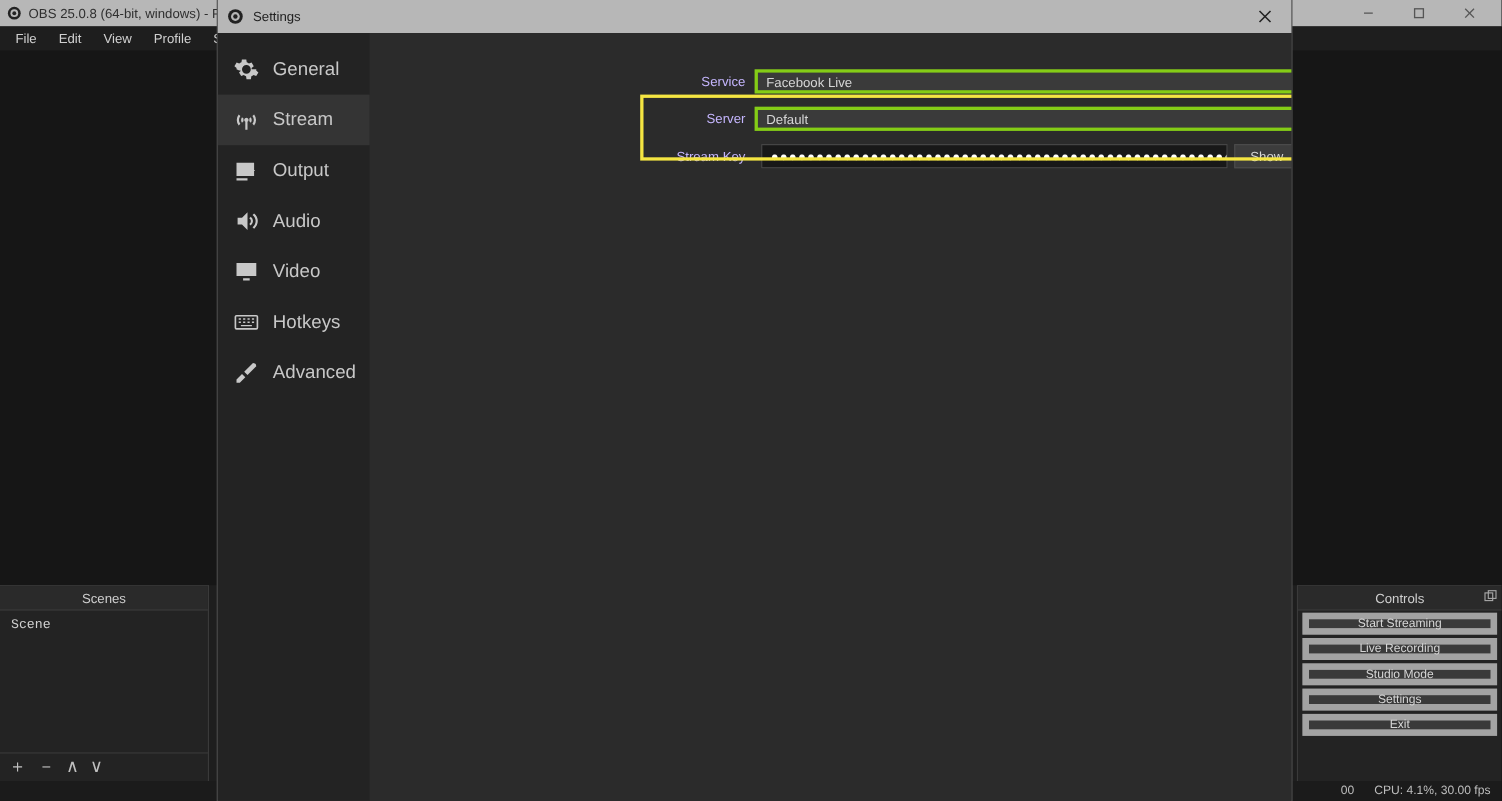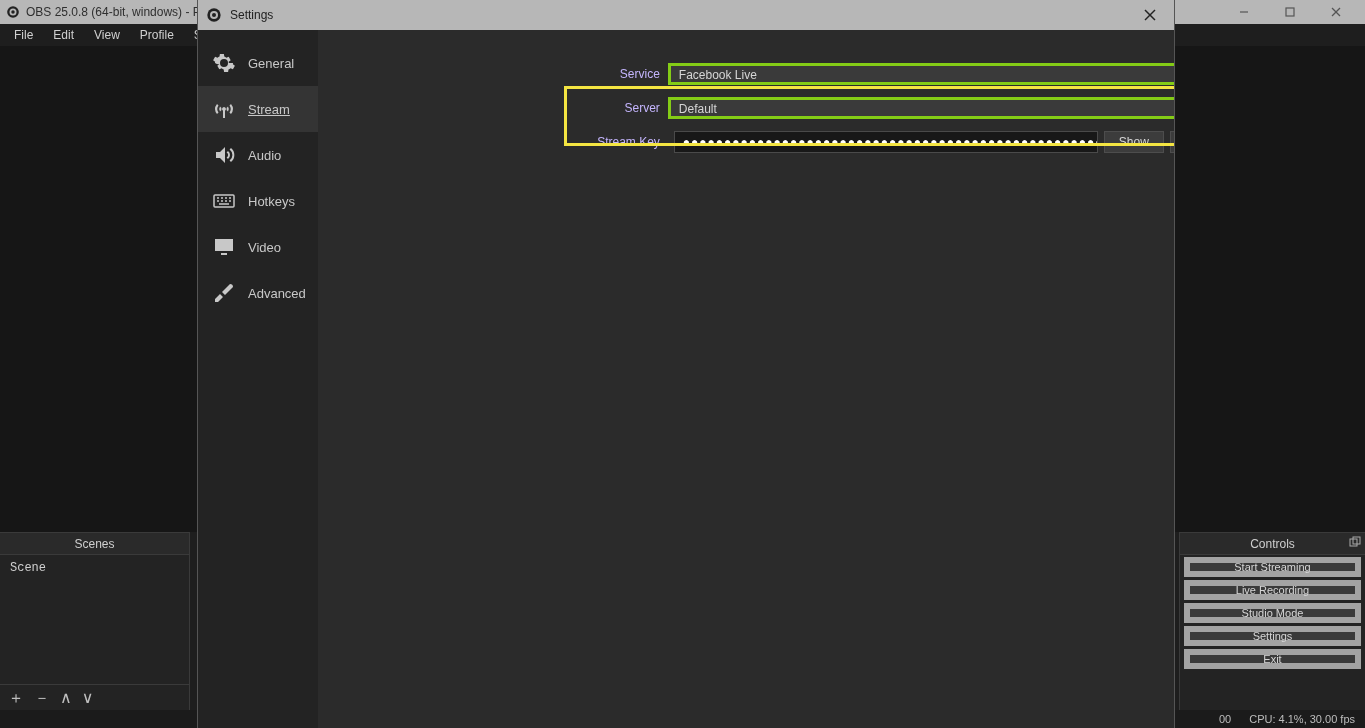--- a/index.html
+++ b/index.html
@@ -51,22 +51,22 @@
 }
 .settings-titlebar .obs-logo { width:16px; height:16px; margin-right:8px;}
 .settings-titlebar .title { font-size:12px; }
 .settings-titlebar .spacer { flex:1;}
 .settings-titlebar .close-x { width:32px; height:22px; display:flex; align-items:center; justify-content:center;}
 .settings-titlebar .close-x svg{ width:12px; height:12px; stroke:#222; stroke-width:1.5; fill:none;}
 
 .settings-body { flex:1; display:flex; background:#2b2b2b; overflow:hidden;}
 
 .settings-nav { width: 192px; background:#232323; padding-top:10px; display:flex; flex-direction:column;}
-.nav-item { height:46px; display:flex; align-items:center; gap:10px; padding:0 12px; color:#c8c8c8; font-size:13px;}
-.nav-item.active { background:#343434;text-decoration:underline; }
+.nav-item { height:46px; display:flex; align-items:center; gap:10px; padding:0 12px; color:#c8c8c8; font-size:17px;}
+.nav-item.active { background:#343434; }
 .nav-item .icon-wrap { width:28px; display:flex; justify-content:center; }
 .nav-item svg { width:24px; height:24px; fill:#c8c8c8; }
 
 .settings-content { flex:1; position:relative; padding: 30px 16px 16px 16px; }
 
 .form-row { display:flex; align-items:center; height:28px; margin-bottom:6px; }
 .form-label { width: 84px; text-align:right; padding-right:8px; font-size:12px; color:#c4b5fd;}
 .select-box {
   flex:1; height:22px; background:#3a3a3a; border:3px solid #84cc16; color:#d6d6d6; font-size:12px;
   display:flex; align-items:flex-end; padding:0 8px; position:relative;
@@ -207,47 +207,55 @@
 
       <div class="nav-item active">
         <span class="icon-wrap">
           <svg viewBox="0 0 24 24">
               <path d="M5 7a8 8 0 000 10l1.5-1.5a6 6 0 010-7L5 7zm14 0l-1.5 1.5a6 6 0 010 7L19 17a8 8 0 000-10zM8 9.5a4.5 4.5 0 000 5l1.5-1.5a2.5 2.5 0 010-2L8 9.5zm8 0l-1.5 1.5a2.5 2.5 0 010 2L16 14.5a4.5 4.5 0 000-5zM12 10a2 2 0 00-1 3.7V21h2v-7.3A2 2 0 0012 10z"></path>
             </svg>
         </span>
         <span>Stream</span>
       </div>
 
+      <div class="nav-item">
+        <span class="icon-wrap">
+          <svg viewBox="0 0 24 24">
+              <path d="M3 5h16v12H3zM3 19h10v2H3zM14 9l6 3-6 3z"></path>
+            </svg>
+        </span>
+        <span>Output</span>
+      </div>
 
       <div class="nav-item">
         <span class="icon-wrap">
           <svg viewBox="0 0 24 24">
               <path d="M4 9h4l5-5v16l-5-5H4zM16 8a5 5 0 010 8l-1.4-1.4a3 3 0 000-5.2L16 8zm3-3a9 9 0 010 14l-1.4-1.4a7 7 0 000-11.2L19 5z"></path>
             </svg>
         </span>
         <span>Audio</span>
+      </div>
+
+      <div class="nav-item">
+        <span class="icon-wrap">
+          <svg viewBox="0 0 24 24">
+              <path d="M3 4h18v12H3zM9 18h6v2H9z"></path>
+            </svg>
+        </span>
+        <span>Video</span>
       </div>
 
       <div class="nav-item">
         <span class="icon-wrap">
           <svg viewBox="0 0 24 24">
               <rect x="2" y="6" width="20" height="12" rx="1" fill="none" stroke="#c8c8c8" stroke-width="1.5"></rect>
               <path d="M5 9h2M9 9h2M13 9h2M17 9h2M5 12h2M9 12h2M13 12h2M17 12h2M7 15h10" stroke="#c8c8c8" stroke-width="1.3"></path>
             </svg>
         </span>
         <span>Hotkeys</span>
-      </div>
-
-      <div class="nav-item">
-        <span class="icon-wrap">
-          <svg viewBox="0 0 24 24">
-              <path d="M3 4h18v12H3zM9 18h6v2H9z"></path>
-            </svg>
-        </span>
-        <span>Video</span>
       </div>
 
       <div class="nav-item">
         <span class="icon-wrap">
           <svg viewBox="0 0 24 24">
               <path d="M21 6l-8 8-3-3 8-8a3 3 0 013 3zM3 18l5-5 3 3-5 5H3z"></path>
             </svg>
         </span>
         <span>Advanced</span>
       </div>

